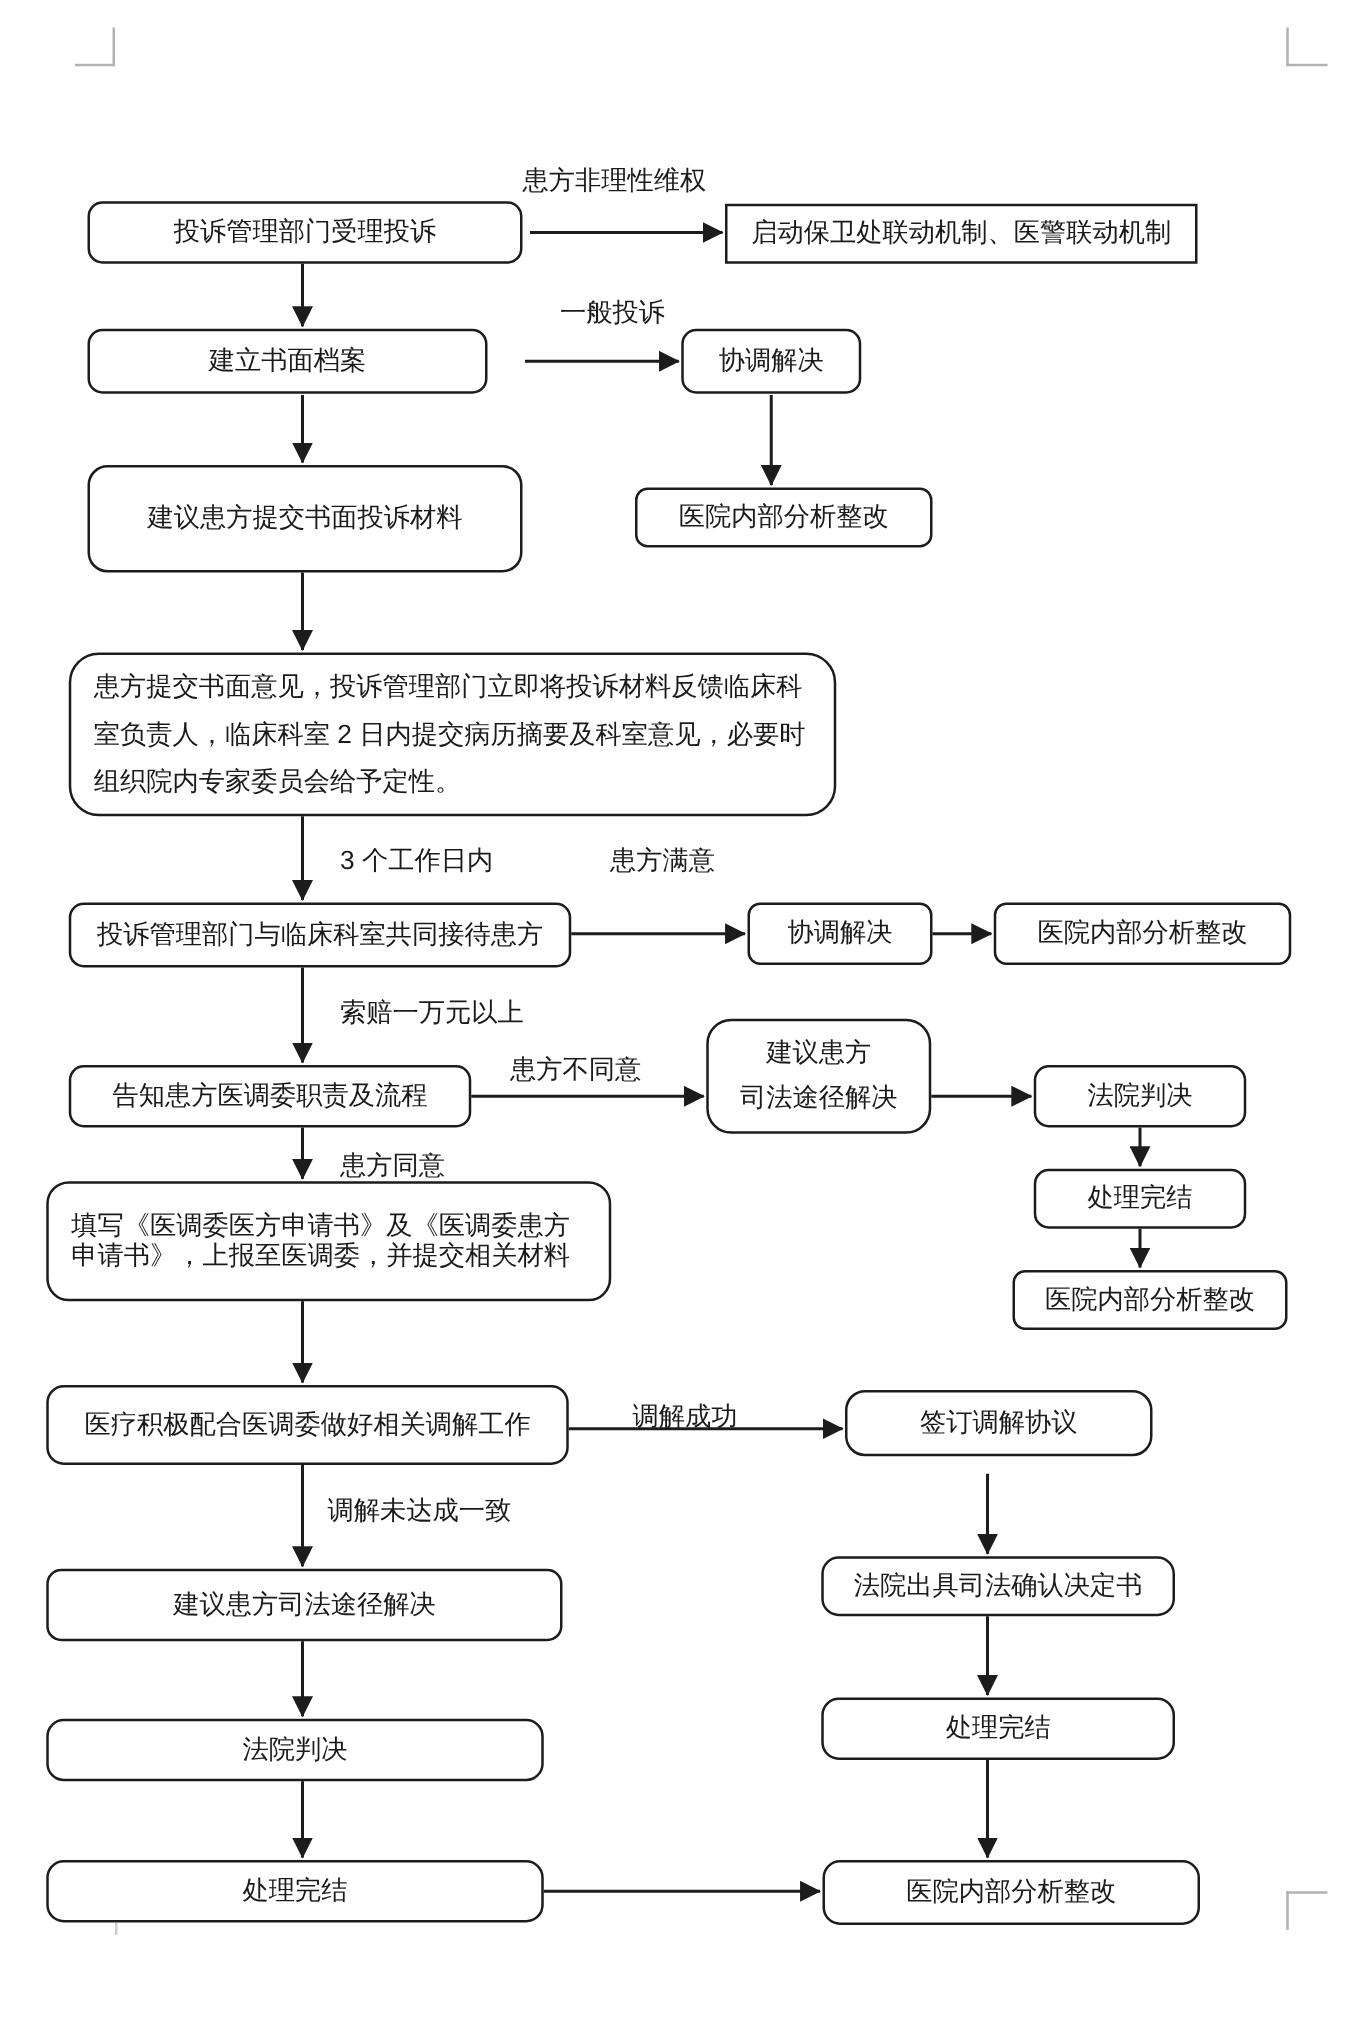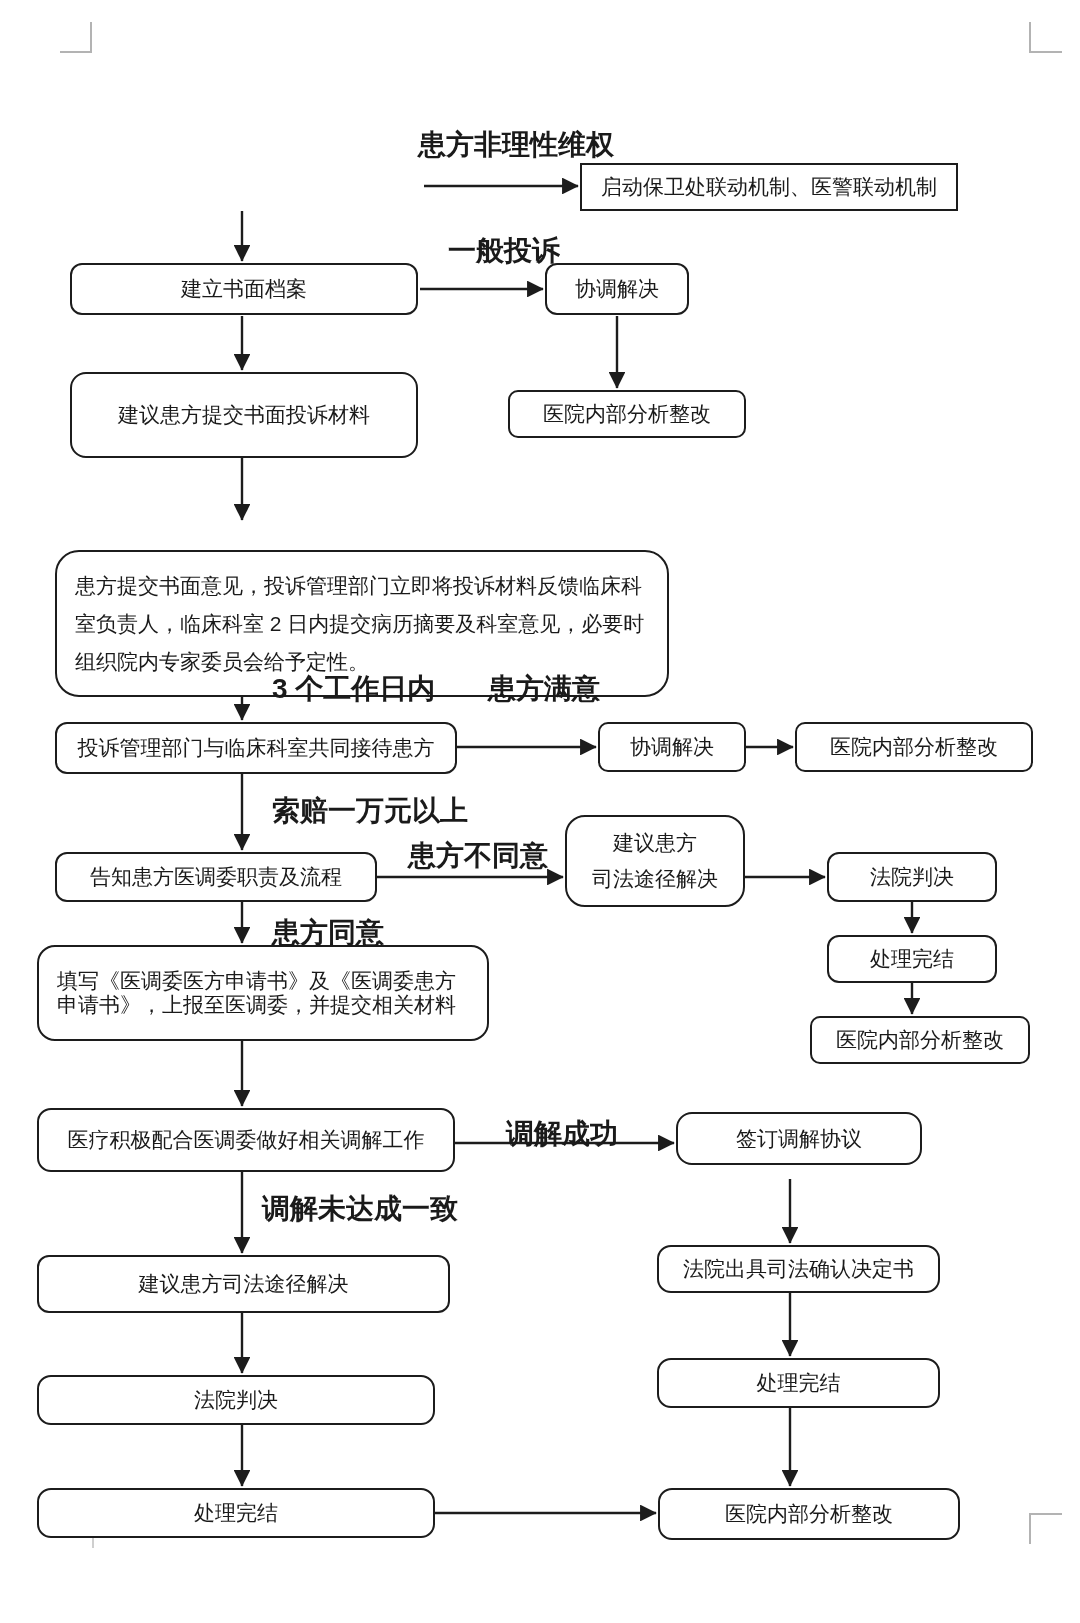--- a/index.html
+++ b/index.html
@@ -6,21 +6,21 @@
   body{width:1080px;height:1623px;position:relative;overflow:hidden;
        font-family:"Liberation Sans",sans-serif;color:#1a1a1a;}
   .stage{position:absolute;inset:0;}
   .title{position:absolute;top:58px;left:0;width:1080px;text-align:center;
          font-size:29px;font-weight:bold;letter-spacing:2px;}
   .node{position:absolute;border:2px solid #1c1c1c;background:#ffffff;
         display:flex;align-items:center;justify-content:center;
         font-size:21px;line-height:30px;text-align:center;
         white-space:pre-line;box-sizing:border-box;z-index:2;}
   .node.left-align{justify-content:flex-start;text-align:left;}
-  .label{position:absolute;font-size:28px;line-height:26px;white-space:nowrap;z-index:3;font-weight:bold;}
+  .label{position:absolute;font-size:21px;line-height:26px;white-space:nowrap;z-index:3;}
   svg.arrows{position:absolute;top:0;left:0;z-index:1;}
   .crop{position:absolute;box-sizing:border-box;z-index:0;}
 </style>
 </head>
 <body>
 
 <div class="stage">
 
   <div class="crop" style="left:60px;top:22px;width:32px;height:31px;border-right:2px solid #b3b3b3;border-bottom:2px solid #b3b3b3;"></div>
   <div class="crop" style="left:1029px;top:22px;width:33px;height:31px;border-left:2px solid #b3b3b3;border-bottom:2px solid #b3b3b3;"></div>
@@ -65,26 +65,27 @@
   <div class="label" style="left:418px;top:132px;">患方非理性维权</div>
   <div class="label" style="left:448px;top:238px;">一般投诉</div>
   <div class="label" style="left:272px;top:676px;">3 个工作日内</div>
   <div class="label" style="left:488px;top:676px;">患方满意</div>
   <div class="label" style="left:272px;top:798px;">索赔一万元以上</div>
   <div class="label" style="left:408px;top:843px;">患方不同意</div>
   <div class="label" style="left:272px;top:920px;">患方同意</div>
   <div class="label" style="left:506px;top:1121px;">调解成功</div>
   <div class="label" style="left:262px;top:1196px;">调解未达成一致</div>
 
+  <div class="node" style="left:70px;top:161px;width:348px;height:50px;border-radius:12px;">投诉管理部门受理投诉</div>
   <div class="node" style="left:580px;top:163px;width:378px;height:48px;border-radius:0;">启动保卫处联动机制、医警联动机制</div>
-  <div class="node" style="left:70px;top:263px;width:348px;height:52px;border-radius:12px;">建立书面档案</div>
+  <div class="node" style="left:70px;top:263px;width:320px;height:52px;border-radius:12px;">建立书面档案</div>
   <div class="node" style="left:545px;top:263px;width:144px;height:52px;border-radius:12px;">协调解决</div>
   <div class="node" style="left:508px;top:390px;width:238px;height:48px;border-radius:10px;">医院内部分析整改</div>
   <div class="node" style="left:70px;top:372px;width:348px;height:86px;border-radius:16px;">建议患方提交书面投诉材料</div>
-  <div class="node left-align" style="left:55px;top:522px;width:614px;height:147px;border-radius:24px;padding:0 18px;line-height:38px;margin-top:28px;">患方提交书面意见，投诉管理部门立即将投诉材料反馈临床科
+  <div class="node left-align" style="left:55px;top:522px;width:614px;height:131px;border-radius:24px;padding:0 18px;line-height:38px;">患方提交书面意见，投诉管理部门立即将投诉材料反馈临床科
 室负责人，临床科室 2 日内提交病历摘要及科室意见，必要时
 组织院内专家委员会给予定性。</div>
   <div class="node" style="left:55px;top:722px;width:402px;height:52px;border-radius:12px;">投诉管理部门与临床科室共同接待患方</div>
   <div class="node" style="left:598px;top:722px;width:148px;height:50px;border-radius:10px;">协调解决</div>
   <div class="node" style="left:795px;top:722px;width:238px;height:50px;border-radius:10px;">医院内部分析整改</div>
   <div class="node" style="left:55px;top:852px;width:322px;height:50px;border-radius:12px;">告知患方医调委职责及流程</div>
   <div class="node" style="left:565px;top:815px;width:180px;height:92px;border-radius:20px;line-height:36px;">建议患方
 司法途径解决</div>
   <div class="node" style="left:827px;top:852px;width:170px;height:50px;border-radius:12px;">法院判决</div>
   <div class="node" style="left:827px;top:935px;width:170px;height:48px;border-radius:12px;">处理完结</div>

